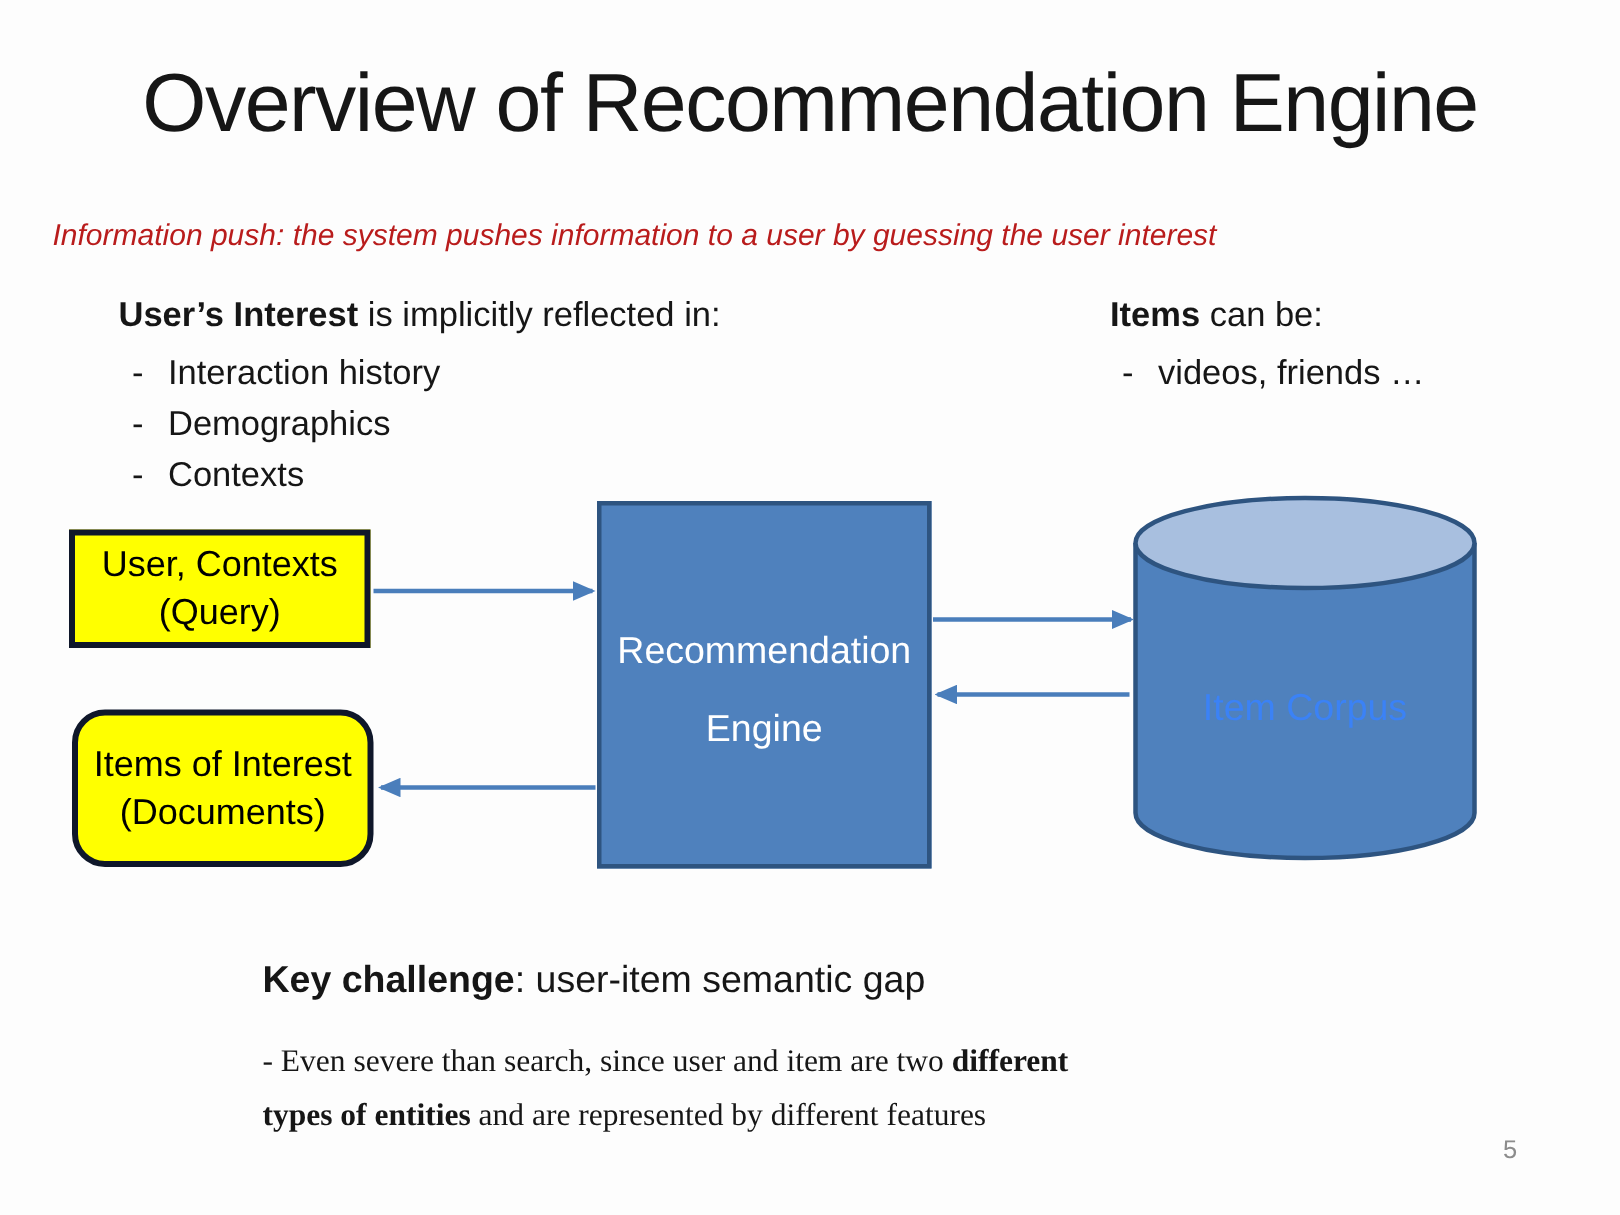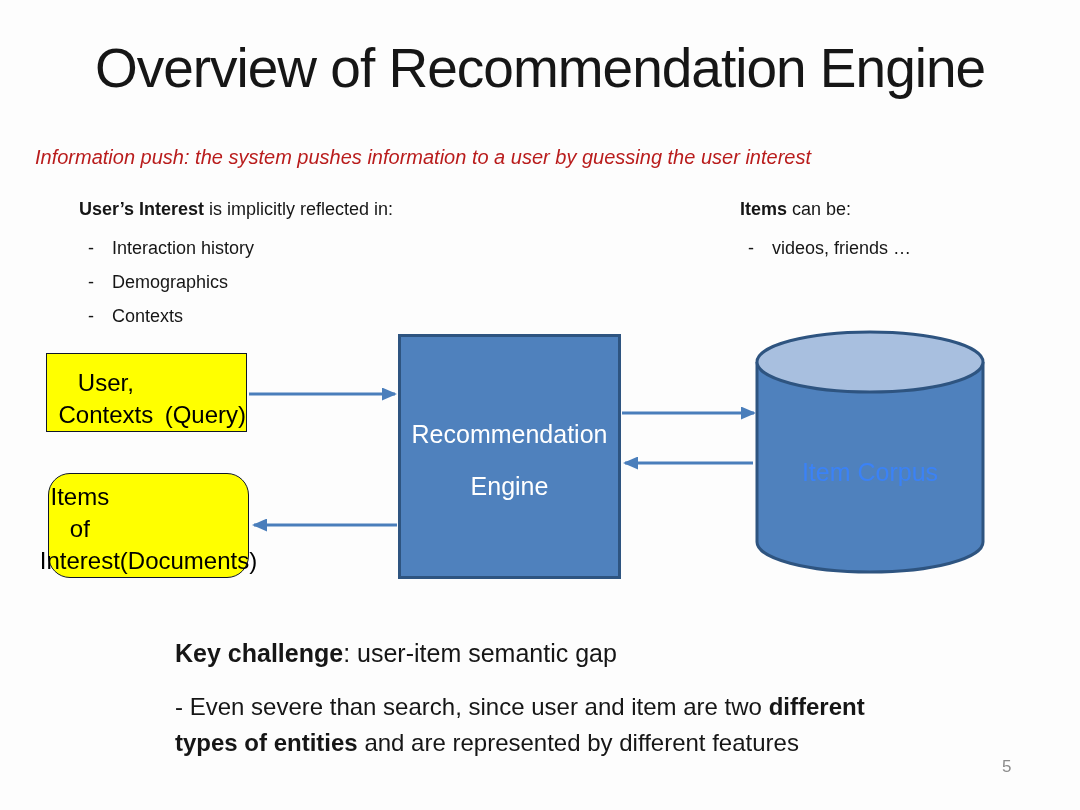--- a/index.html
+++ b/index.html
@@ -31,43 +31,44 @@
     position: absolute;
     left: 35px; top: 146px;
     font-size: 20px;
     color: #b91c1c;
     font-style: italic;
   }
 
   
   .list {
     position: absolute;
-    font-size: 18px;
+    font-size: 23px;
     color: #161616;
   }
   .list-left { left: 79px; top: 194px; width: 440px; }
   .list-right { left: 740px; top: 194px; width: 310px; }
   .list-header { margin-bottom: 7px; line-height: 30px; }
   .list-header b, .bold { font-weight: bold; }
   .list-item {
     display: flex;
     margin-left: 9px;
     line-height: 34px;
   }
   .dash { width: 24px; flex: 0 0 24px; }
   .list-right .list-item { margin-left: 8px; }
   .item-lines span { display: block; line-height: 34px; }
 
   
   .ybox {
     position: absolute;
     background: #ffff00;
-    border: 1px solid #0f172a;
+    border: 4px solid #0f172a;
     display: flex;
-    align-items: flex-end;
+    flex-direction: column;
+    align-items: center;
     justify-content: center;
     text-align: center;
     font-size: 24px;
     line-height: 32px;
     color: #000;
   }
   .ybox-query { left: 46px; top: 353px; width: 201px; height: 79px; }
   .ybox-docs  { left: 48px; top: 473px; width: 201px; height: 105px; border-radius: 22px; }
   .engine-box {
     position: absolute;
@@ -107,21 +108,21 @@
   }
 
   
   .key-challenge {
     position: absolute;
     left: 175px; top: 634px;
     width: 820px;
     color: #161616;
   }
   .kc-line1 { font-size: 25px; line-height: 38px; margin-bottom: 17px; }
-  .kc-line { font-size: 24px; line-height: 36px; }
+  .kc-line { font-size: 21px; line-height: 36px; font-family: Liberation Serif, serif; }
 
   .page-number {
     position: absolute;
     left: 1002px; top: 757px;
     font-size: 17px;
     color: #8c8c8c;
   }
 </style>
 </head>
 <body>

